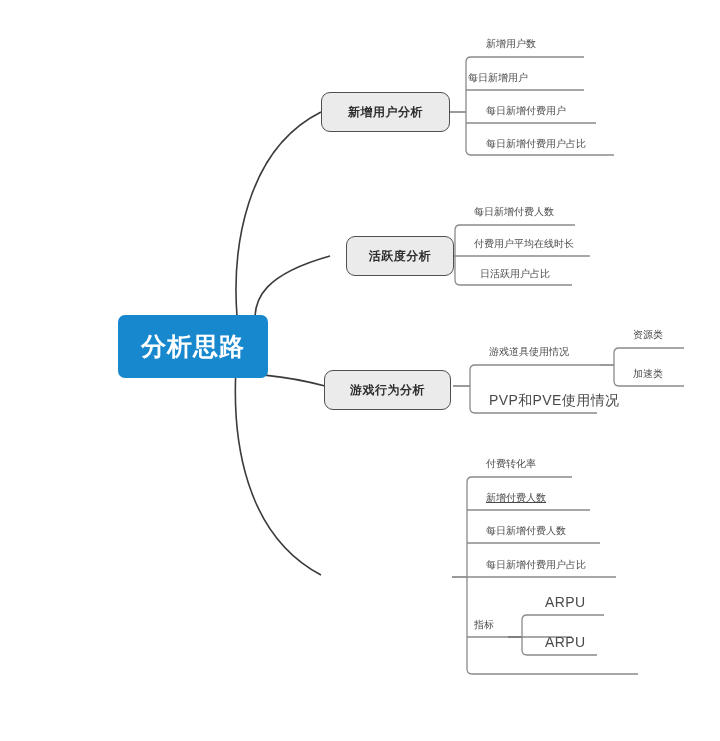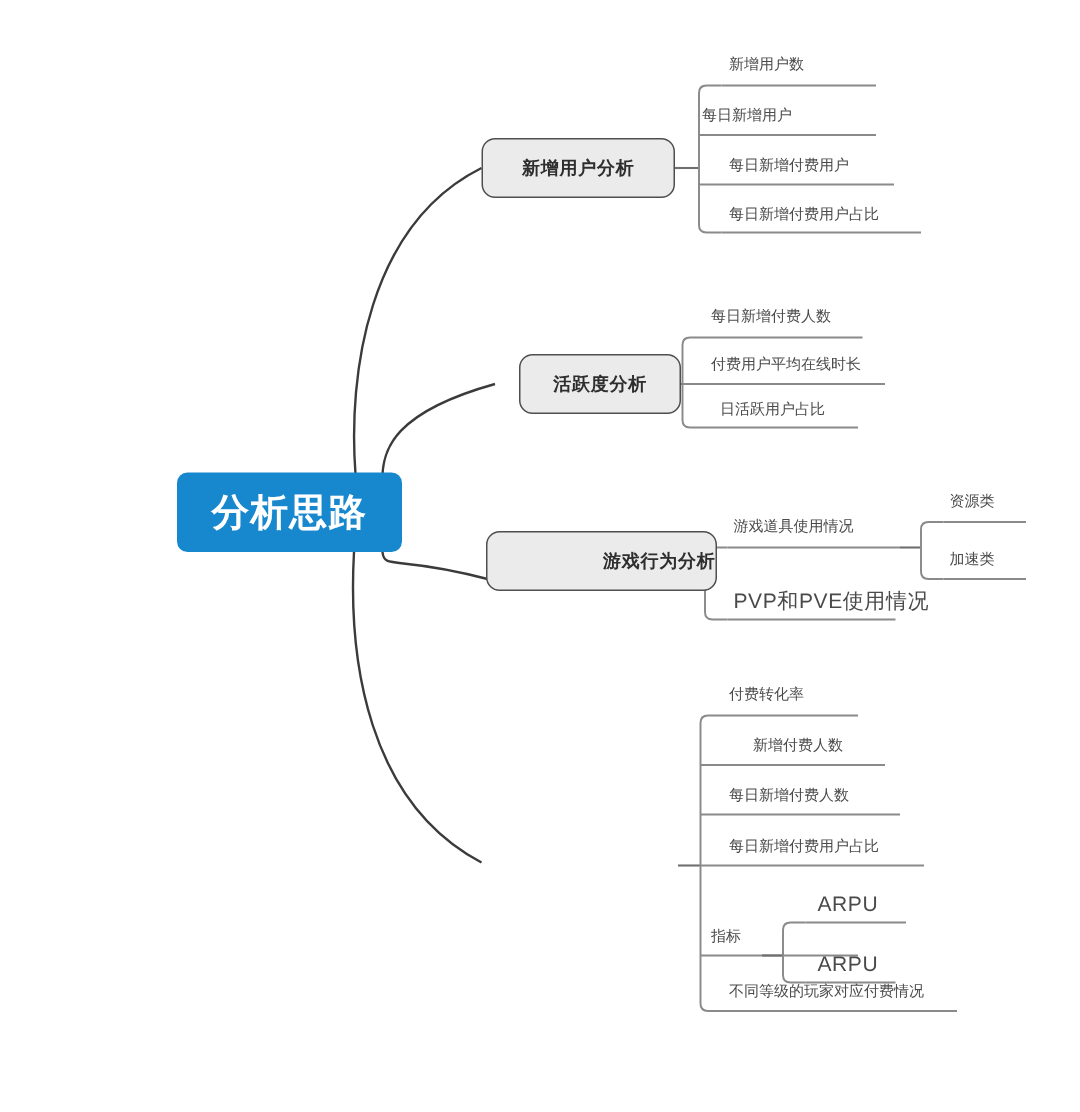--- a/index.html
+++ b/index.html
@@ -124,53 +124,52 @@
     <line class="leaf-rule" x1="467" y1="577" x2="616" y2="577"></line>
     <line class="leaf-rule" x1="467" y1="637" x2="572" y2="637"></line>
     <line class="leaf-rule" x1="482" y1="674" x2="638" y2="674"></line>
 
     <line class="stub" x1="508" y1="637" x2="522" y2="637"></line>
     <path class="spine" d="M 537,615 L 527,615 Q 522,615 522,620 L 522,650 Q 522,655 527,655 L 537,655"></path>
     <line class="leaf-rule" x1="537" y1="615" x2="604" y2="615"></line>
     <line class="leaf-rule" x1="537" y1="655" x2="597" y2="655"></line>
   </svg>
 
-  <div class="node node-root" style="left:118px; top:315px; width:150px; height:53px;">
+  <div class="node node-root" style="left:118px; top:315px; width:150px; height:63px;">
     <span>分析思路</span>
   </div>
 
   <div class="node node-branch" style="left:321px; top:92px; width:129px; height:40px;">
     <span>新增用户分析</span>
   </div>
 
   <div class="node node-branch" style="left:346px; top:236px; width:108px; height:40px;">
     <span>活跃度分析</span>
   </div>
 
-  <div class="node node-branch" style="left:324px; top:354px; width:154px; height:40px;justify-content:flex-end;">
+  <div class="node node-branch" style="left:324px; top:370px; width:127px; height:40px;">
     <span>游戏行为分析</span>
   </div>
 
 
   <div class="leaf-label" style="left:486px; top:36px;">新增用户数</div>
   <div class="leaf-label" style="left:468px; top:70px;">每日新增用户</div>
   <div class="leaf-label" style="left:486px; top:103px;">每日新增付费用户</div>
   <div class="leaf-label" style="left:486px; top:136px;">每日新增付费用户占比</div>
 
   <div class="leaf-label" style="left:474px; top:204px;">每日新增付费人数</div>
   <div class="leaf-label" style="left:474px; top:236px;">付费用户平均在线时长</div>
   <div class="leaf-label" style="left:464px; top:266px;margin-left:16px;">日活跃用户占比</div>
 
   <div class="leaf-label" style="left:489px; top:344px;">游戏道具使用情况</div>
   <div class="leaf-label latin" style="left:489px; top:392px;">PVP和PVE使用情况</div>
   <div class="leaf-label" style="left:633px; top:327px;">资源类</div>
   <div class="leaf-label" style="left:633px; top:366px;">加速类</div>
 
   <div class="leaf-label" style="left:486px; top:456px;">付费转化率</div>
-  <div class="leaf-label" style="left:502px; top:490px;">新增付费人数</div>
+  <div class="leaf-label" style="left:486px; top:490px;text-decoration:underline;">新增付费人数</div>
   <div class="leaf-label" style="left:486px; top:523px;">每日新增付费人数</div>
   <div class="leaf-label" style="left:486px; top:557px;">每日新增付费用户占比</div>
   <div class="leaf-label" style="left:474px; top:617px;">指标</div>
-  <div class="leaf-label" style="left:486px; top:654px;">不同等级的玩家对应付费情况</div>
   <div class="leaf-label latin" style="left:545px; top:594px;">ARPU</div>
   <div class="leaf-label latin" style="left:545px; top:634px;">ARPU</div>
 
 </div>
 
 </body></html>

